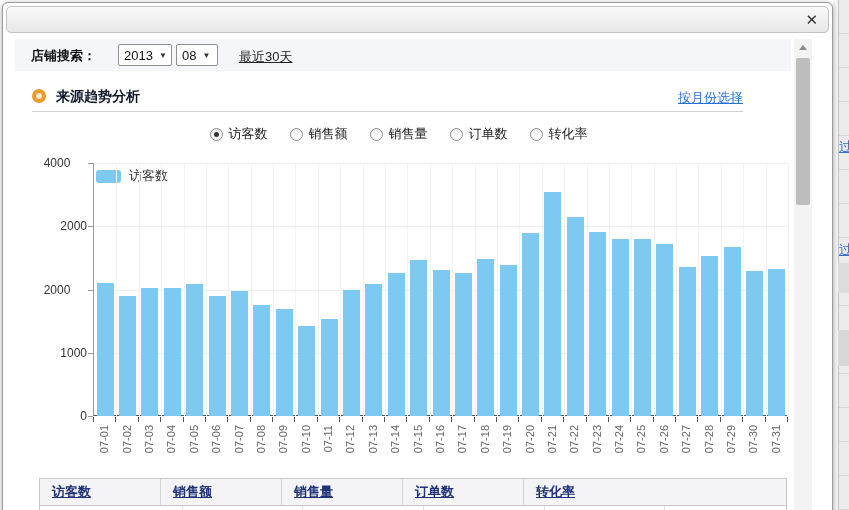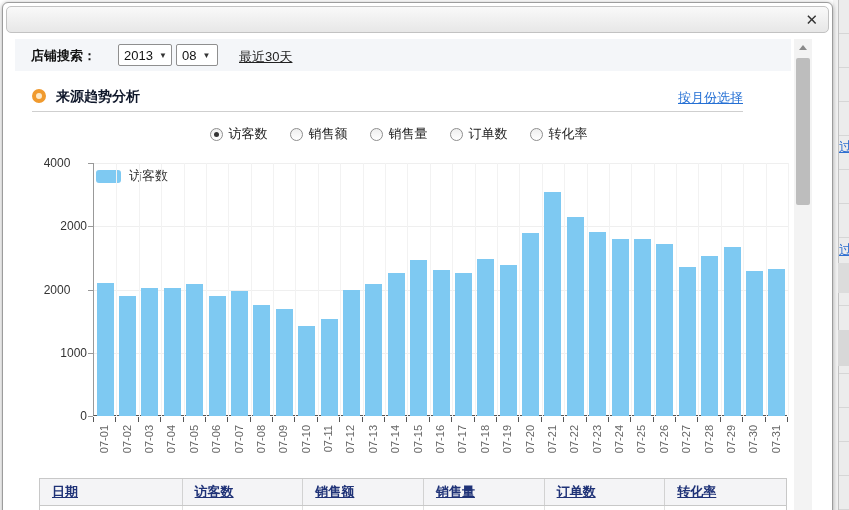--- a/index.html
+++ b/index.html
@@ -305,23 +305,20 @@
         <span class="xlabel" style="left: 651.871px; top: 274px;">07-26</span>
         <span class="xlabel" style="left: 674.258px; top: 274px;">07-27</span>
         <span class="xlabel" style="left: 696.645px; top: 274px;">07-28</span>
         <span class="xlabel" style="left: 719.032px; top: 274px;">07-29</span>
         <span class="xlabel" style="left: 741.419px; top: 274px;">07-30</span>
         <span class="xlabel" style="left: 763.806px; top: 274px;">07-31</span>
       </div>
 
     <div class="data-table">
       <div class="thead" id="thead">
-          <div class="th" style="width: 143px;">
-            <span>日期</span>
-          </div>
           <div class="th" style="width: 121px;">
             <span>访客数</span>
           </div>
           <div class="th" style="width: 121px;">
             <span>销售额</span>
           </div>
           <div class="th" style="width: 121px;">
             <span>销售量</span>
           </div>
           <div class="th" style="width: 121px;">

